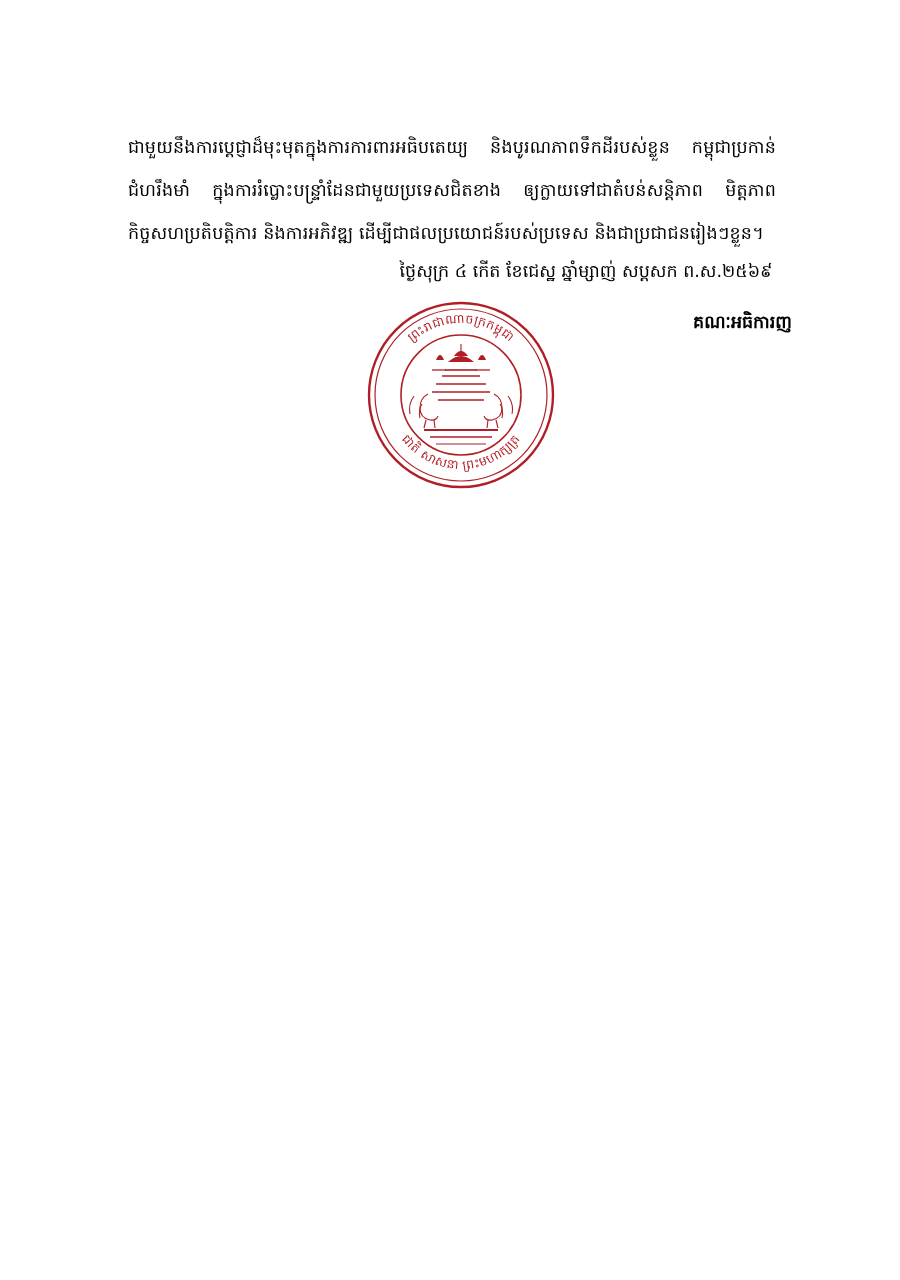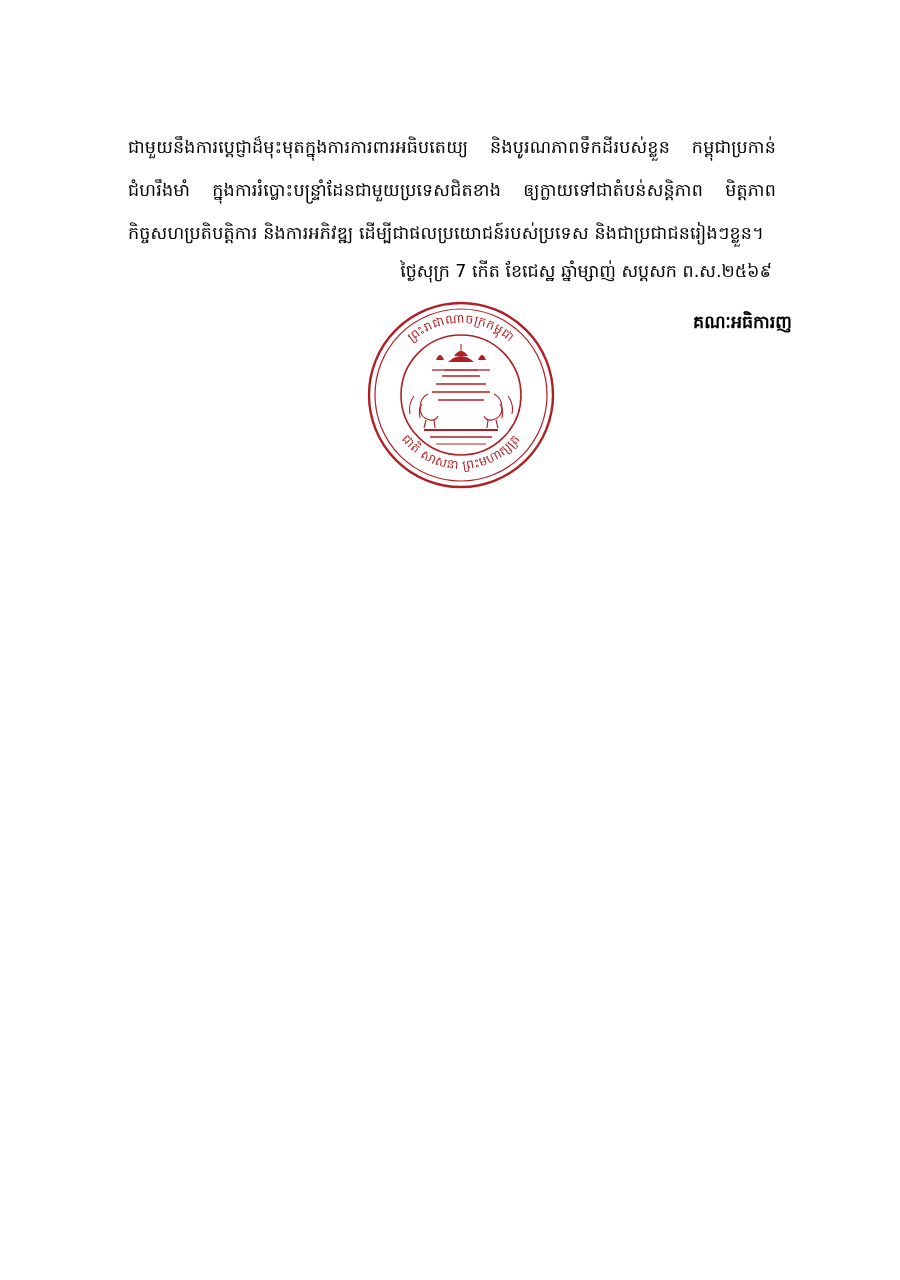--- a/index.html
+++ b/index.html
@@ -80,21 +80,21 @@
 </head>
 <body>
 
 <div class="page">
 
   <div class="body-text">
     <p>ជាមួយនឹងការប្តេជ្ញាដ៏មុះមុតក្នុងការការពារអធិបតេយ្យ និងបូរណភាពទឹកដីរបស់ខ្លួន កម្ពុជាប្រកាន់ជំហរឹងមាំ ក្នុងការរំប្លោះបន្ទ្រាំដែនជាមួយប្រទេសជិតខាង ឲ្យក្លាយទៅជាតំបន់សន្តិភាព មិត្តភាព កិច្ចសហប្រតិបត្តិការ និងការអភិវឌ្ឍ ដើម្បីជាផលប្រយោជន៍របស់ប្រទេស និងជាប្រជាជនរៀងៗខ្លួន។</p>
   </div>
 
   <div class="date-line">
-    <div>ថ្ងៃសុក្រ 7 កើត ខែជេស្ឋ ឆ្នាំម្សាញ់ សប្តសក ព.ស.២៥៦៩</div>
+    <div>ថ្ងៃសុក្រ ៤ កើត ខែជេស្ឋ ឆ្នាំម្សាញ់ សប្តសក ព.ស.២៥៦៩</div>
   </div>
 
   <div class="signature-block">
     <div class="signer">គណៈអធិការញ</div>
     <div class="sr">ថ្ងៃទី៣០ ខែឧសភា ឆ្នាំ២០២៥</div>
   </div>
 
   <div class="stamp-wrap">
     <svg width="190" height="190" viewBox="0 0 190 190" aria-hidden="true">
       <g fill="none" stroke="#b01f26">

